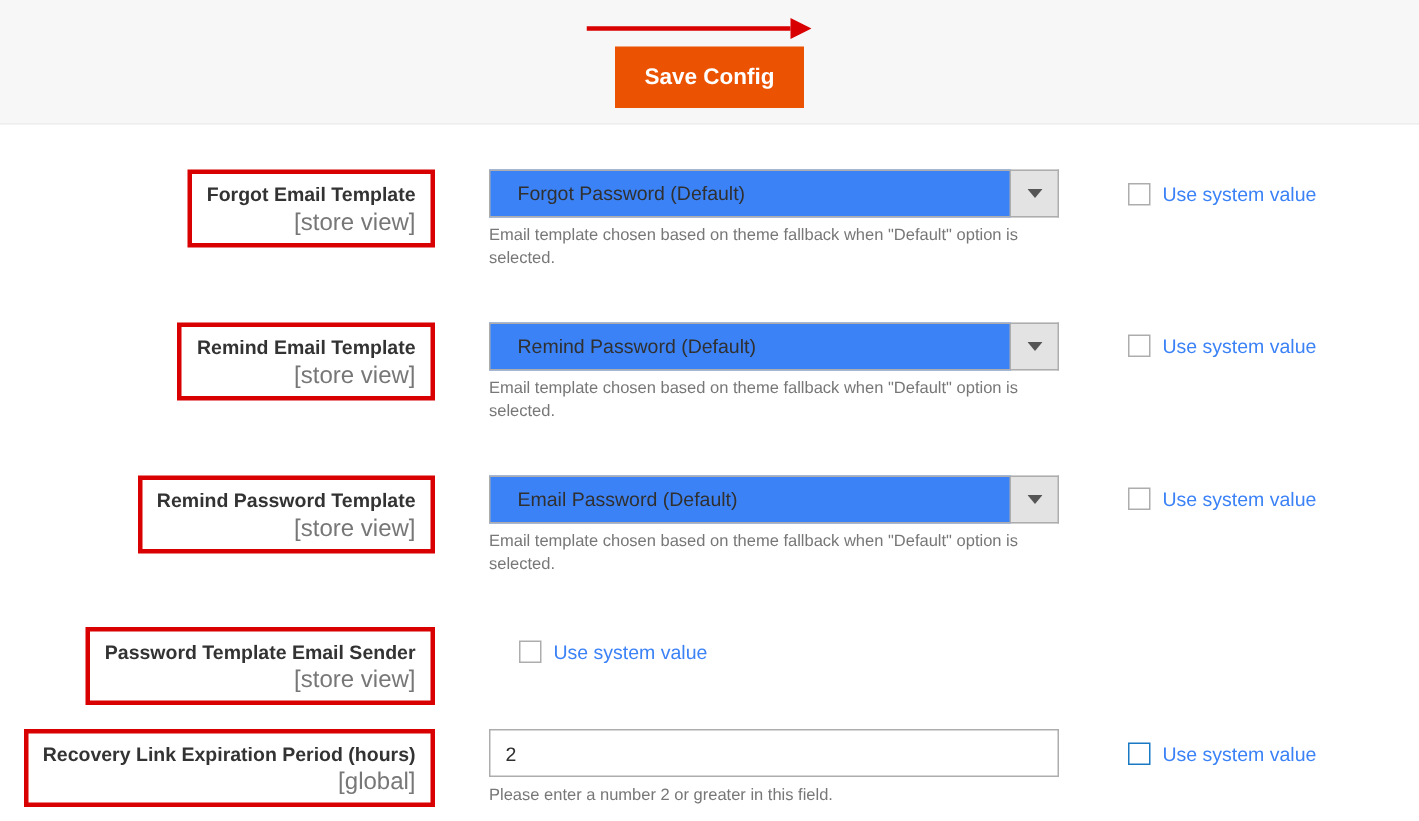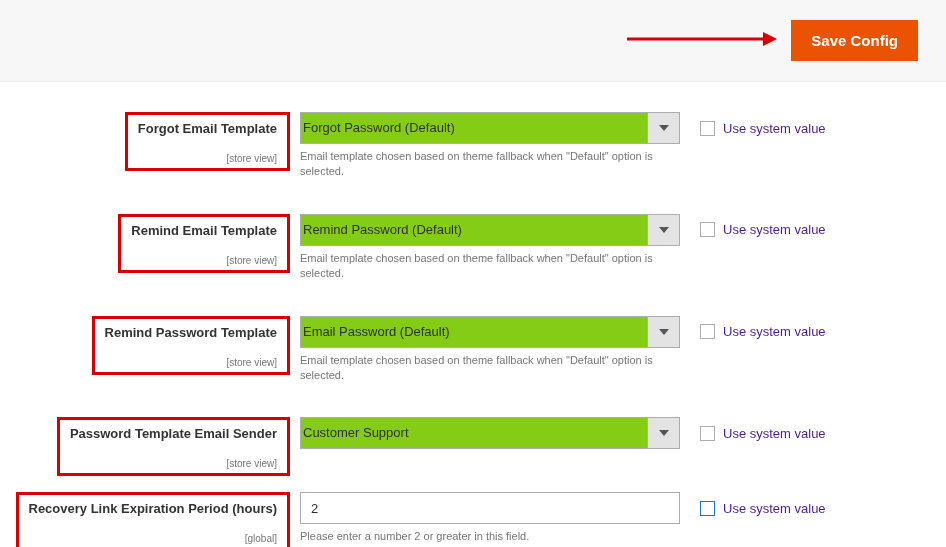--- a/index.html
+++ b/index.html
@@ -6,82 +6,84 @@
   body {
     margin: 0;
     font-family: Arial, Helvetica, sans-serif;
     font-size: 13px;
     color: #333;
     background: #fff;
     width: 946px;
   }
   .toolbar {
     background: #f7f7f7;
-    padding: 20px 28px;
+    padding: 10px 28px;
     border-bottom: 1px solid #eee;
     display: flex;
     justify-content: flex-end;
     align-items: center;
+    flex-direction: column;
   }
   .arrow {
     margin-right: 14px;
   }
   .save-btn {
     background: #eb5202;
     color: #fff;
     border: none;
     font-size: 15px;
     font-weight: 600;
     padding: 12px 20px;
     cursor: pointer;
   }
   .form-area {
     padding: 30px 0 30px 0;
   }
   .field-row {
     display: flex;
     align-items: flex-start;
     margin-bottom: 34px;
+    gap: 26px;
   }
   .field-row.tight { margin-bottom: 16px; }
   .label-col {
     width: 300px;
     display: flex;
     justify-content: flex-end;
     padding-right: 10px;
   }
   .label-box {
     border: 3px solid #d80000;
     padding: 6px 10px 4px 10px;
     text-align: right;
     display: inline-block;
   }
   .label-title {
     font-size: 13px;
     color: #333;
     font-weight: 600;
   }
   .label-scope {
-    font-size: 10px;
+    font-size: 16px;
     color: #777;
-    margin-top: 17px;
+    margin-top: 3px;
   }
   .control-col {
     width: 380px;
   }
   .select-wrap {
     display: flex;
   }
   .select-value {
     flex: 1;
     border: 1px solid #adadad;
-    background: #84cc16;
+    background: #3b82f6;
     color: #303030;
     font-size: 13px;
-    padding: 7px 2px;
+    padding: 7px 18px;
     height: 32px;
     line-height: 16px;
   }
   .select-arrow {
     width: 32px;
     height: 32px;
     background: #e3e3e3;
     border: 1px solid #adadad;
     border-left: none;
     display: flex;
@@ -115,21 +117,21 @@
     border: 1px solid #adadad;
     margin-right: 8px;
     display: inline-block;
     cursor: pointer;
   }
   .chk.blue {
     border: 1px solid #1979c3;
   }
   .use-label {
     font-size: 13px;
-    color: #4c1d95;
+    color: #3b82f6;
   }
 </style>
 </head>
 <body>
 
 <div class="toolbar">
   <span class="arrow">
     <svg width="150" height="18" viewBox="0 0 150 18">
       <line x1="0" y1="9" x2="136" y2="9" stroke="#d80000" stroke-width="3"></line>
       <polygon points="136,2 150,9 136,16" fill="#d80000"></polygon>
@@ -212,30 +214,20 @@
     </div>
   </div>
 
   <div class="field-row tight">
     <div class="label-col">
       <div class="label-box">
         <div class="label-title">Password Template Email Sender</div>
         <div class="label-scope">[store view]</div>
       </div>
     </div>
-    <div class="control-col">
-      <div class="select-wrap">
-        <div class="select-value">Customer Support</div>
-        <div class="select-arrow">
-          <svg width="10" height="6" viewBox="0 0 10 6">
-              <polygon points="0,0 10,0 5,6" fill="#555"></polygon>
-            </svg>
-        </div>
-      </div>
-    </div>
     <div class="use-system-col">
       <span class="chk"></span>
       <span class="use-label">Use system value</span>
     </div>
   </div>
 
   <div class="field-row">
     <div class="label-col">
       <div class="label-box">
         <div class="label-title">Recovery Link Expiration Period (hours)</div>

